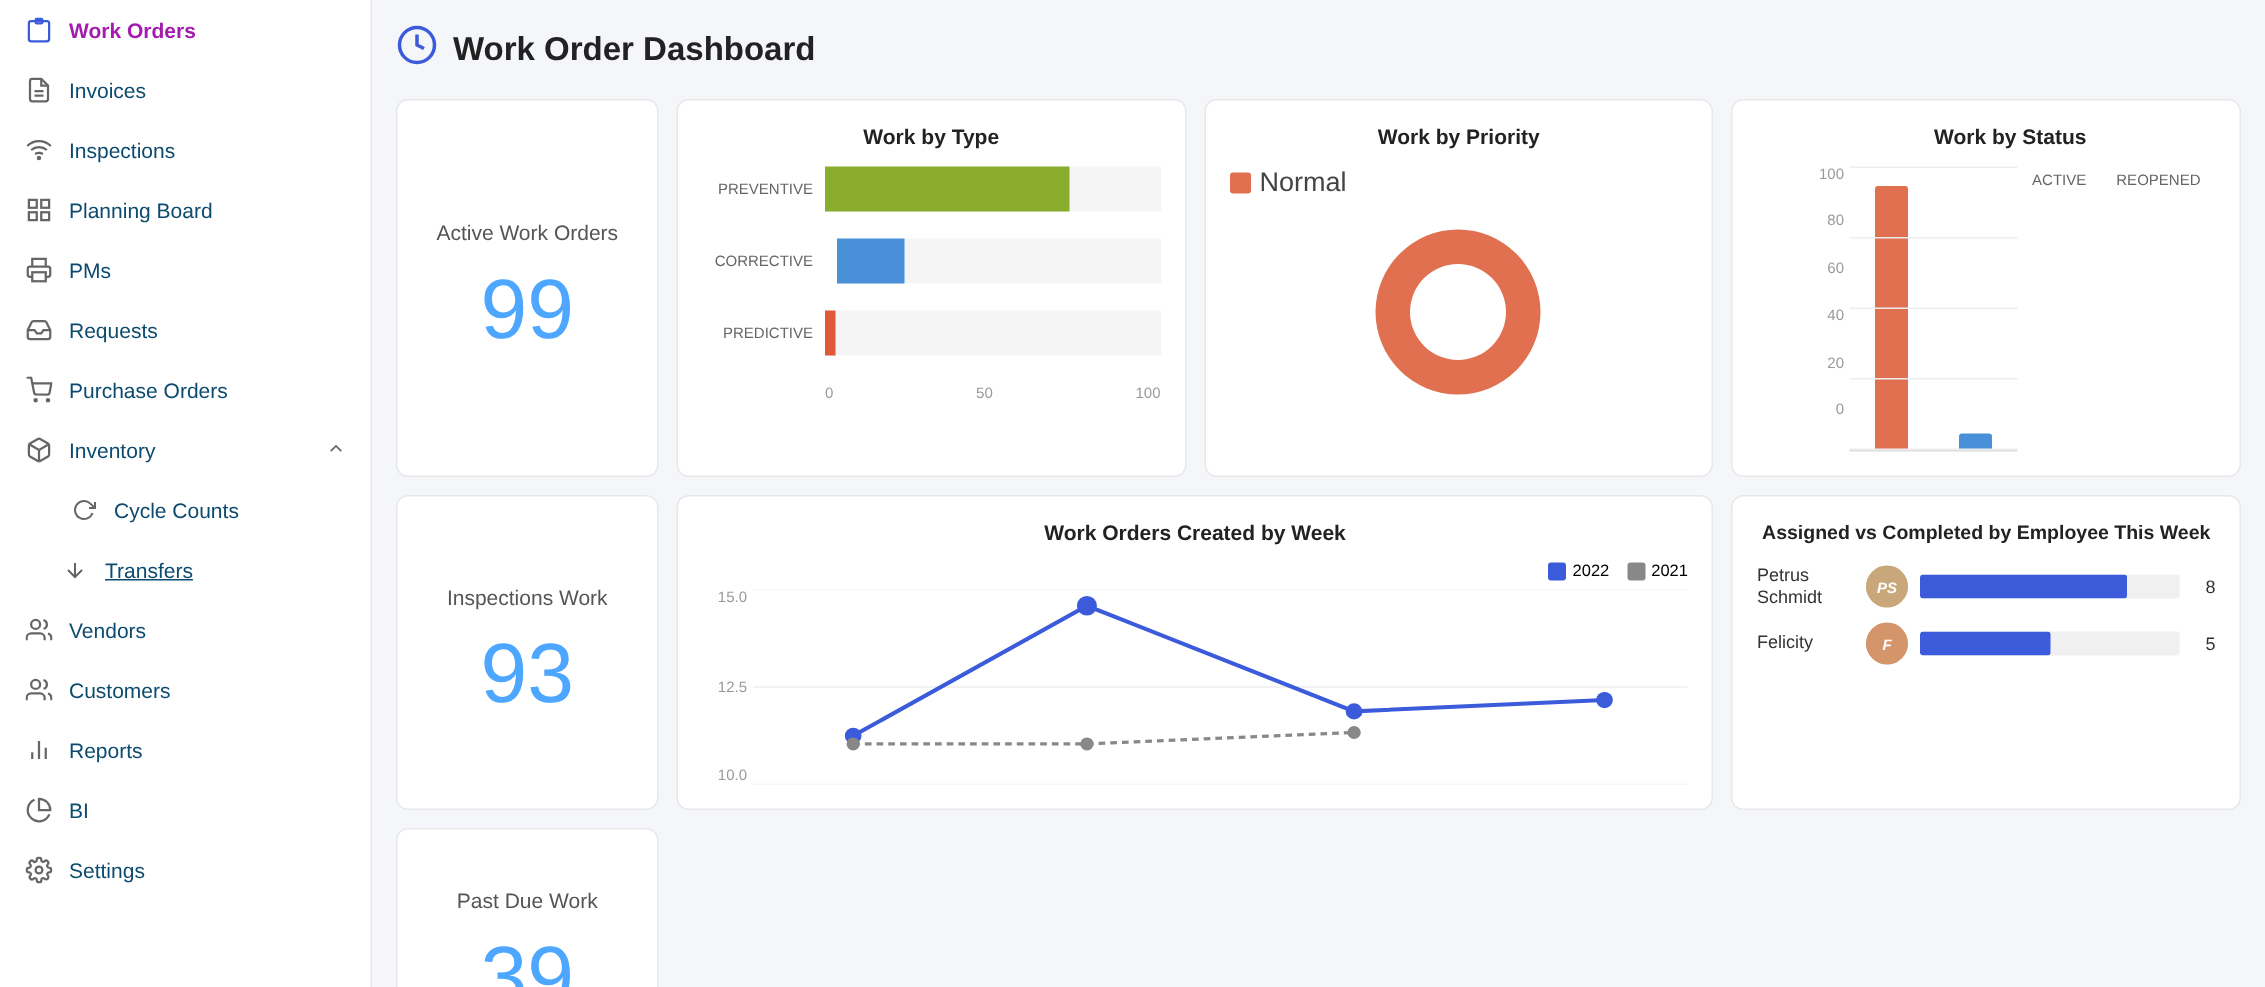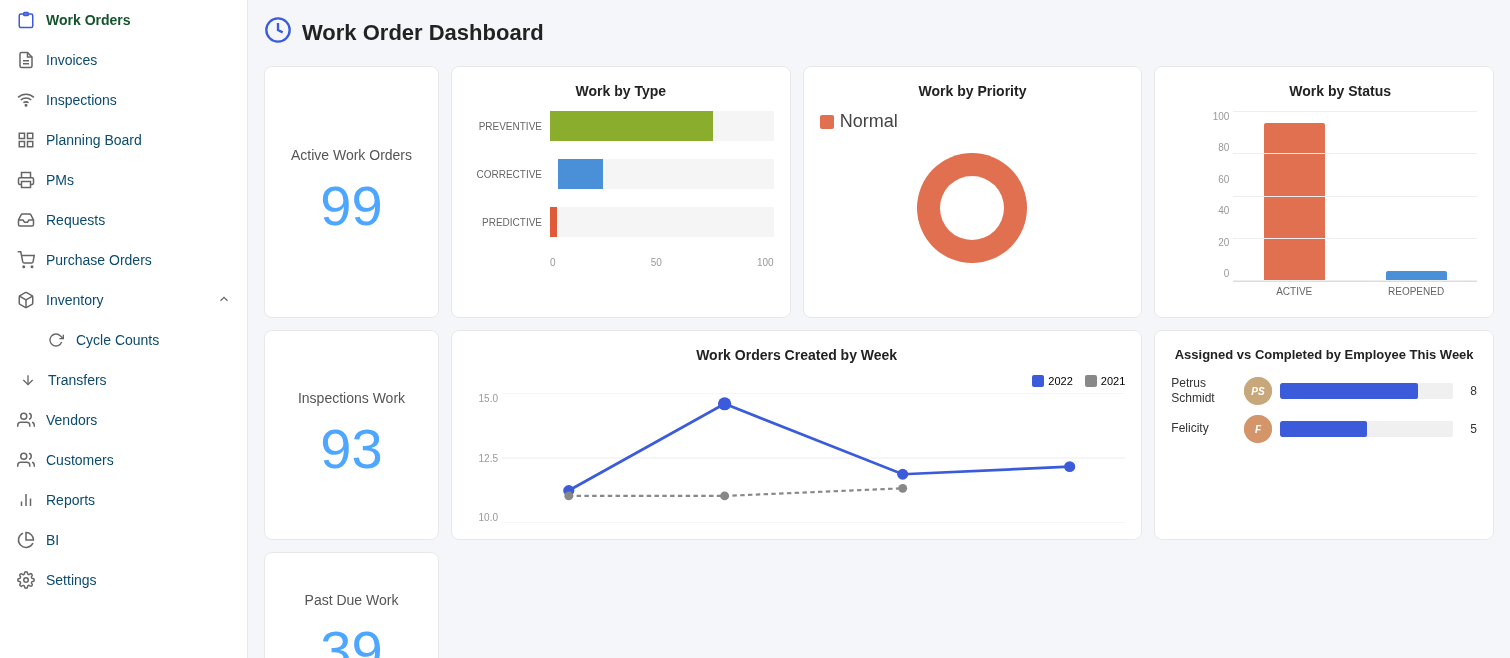--- a/index.html
+++ b/index.html
@@ -19,21 +19,21 @@
     .sidebar-item {
       display: flex;
       align-items: center;
       padding: 10px 16px;
       cursor: pointer;
       color: #0c4a6e;
       font-size: 14px;
       gap: 10px;
       user-select: none;
     }
-    .sidebar-item.active { color: #14532d; font-weight: 600; }
+    .sidebar-item.active { color: #a21caf; font-weight: 600; }
     .sidebar-item .icon { width: 20px; height: 20px; display: flex; align-items: center; justify-content: center; color: #666; flex-shrink: 0; }
     .sidebar-item.active .icon { color: #3b5bdb; }
     .sidebar-expand-btn { margin-left: auto; }
 
     
     .main {
       flex: 1;
       overflow-y: auto;
       padding: 16px;
     }
@@ -206,21 +206,21 @@
   <div class="sidebar-item" style="padding-left:46px;">
     <span class="icon">
       <svg width="16" height="16" viewBox="0 0 24 24" fill="none" stroke="currentColor" stroke-width="2">
           <polyline points="23 4 23 10 17 10"></polyline>
           <path d="M20.49 15a9 9 0 11-2.12-9.36L23 10"></path>
         </svg>
     </span>
     <span>Cycle Counts</span>
   </div>
 
-  <div class="sidebar-item" style="padding-left:18px;">
+  <div class="sidebar-item" style="padding-left:40px;text-decoration:underline;">
     <span class="icon">
       <svg width="16" height="16" viewBox="0 0 24 24" fill="none" stroke="currentColor" stroke-width="2">
           <line x1="12" y1="5" x2="12" y2="19"></line>
           <polyline points="19 12 12 19 5 12"></polyline>
         </svg>
     </span>
     <span>Transfers</span>
   </div>
 
   <div class="sidebar-item">
@@ -350,21 +350,21 @@
       <div style="display:flex;gap:4px;height:190px;">
 
         <div style="display:flex;flex-direction:column-reverse;justify-content:space-between;font-size:10px;color:#999;padding-bottom:22px;width:26px;text-align:right;">
           <span>0</span>
           <span>20</span>
           <span>40</span>
           <span>60</span>
           <span>80</span>
           <span>100</span>
         </div>
-        <div style="flex:1;display:flex;flex-direction:column;">
+        <div style="flex:1;display:flex;flex-direction:row;">
           <div style="flex:1;display:flex;align-items:flex-end;gap:20px;padding:0 10px;border-bottom:1px solid #ddd;position:relative;">
 
             <div style="position:absolute;top:0;left:0;right:0;bottom:0;display:flex;flex-direction:column-reverse;justify-content:space-between;pointer-events:none;">
               <div style="border-top:1px solid #eee;"></div>
               <div style="border-top:1px solid #eee;"></div>
               <div style="border-top:1px solid #eee;"></div>
               <div style="border-top:1px solid #eee;"></div>
               <div style="border-top:1px solid #eee;"></div>
             </div>
 

